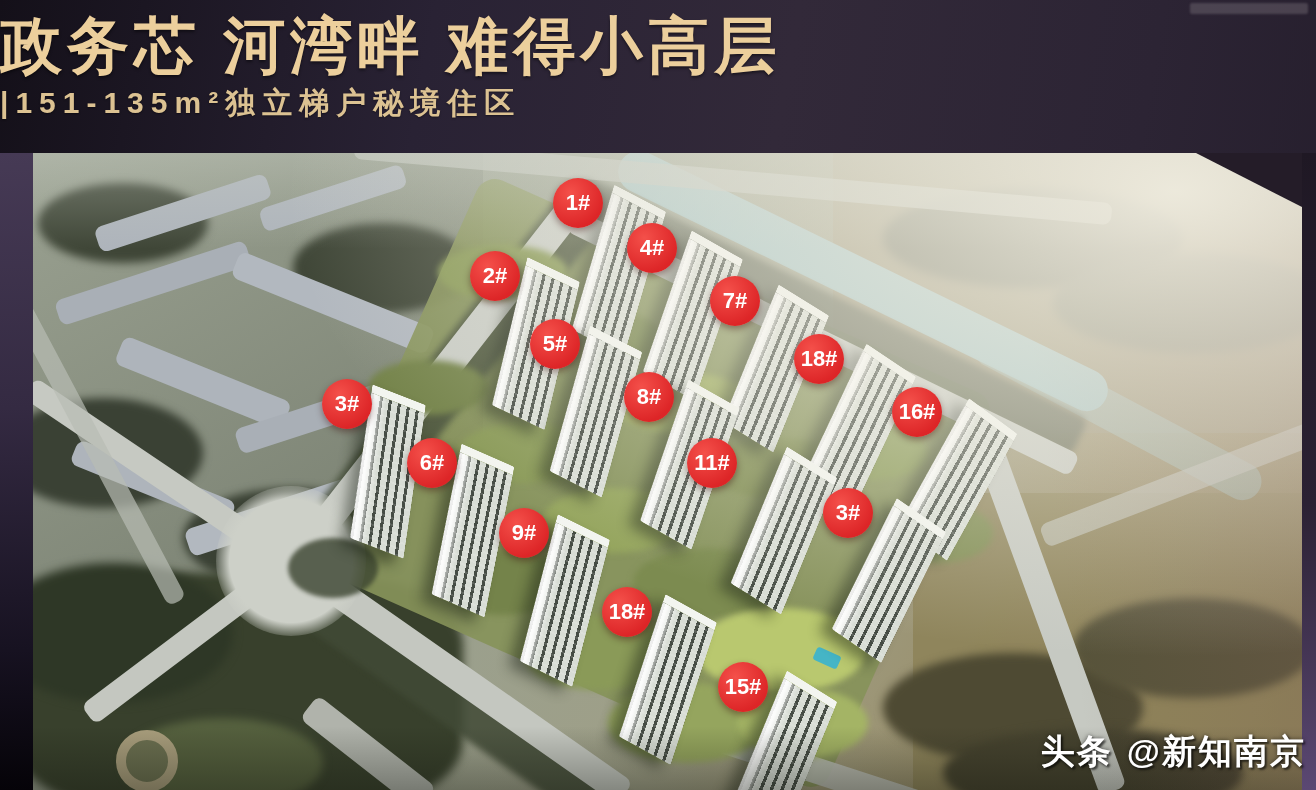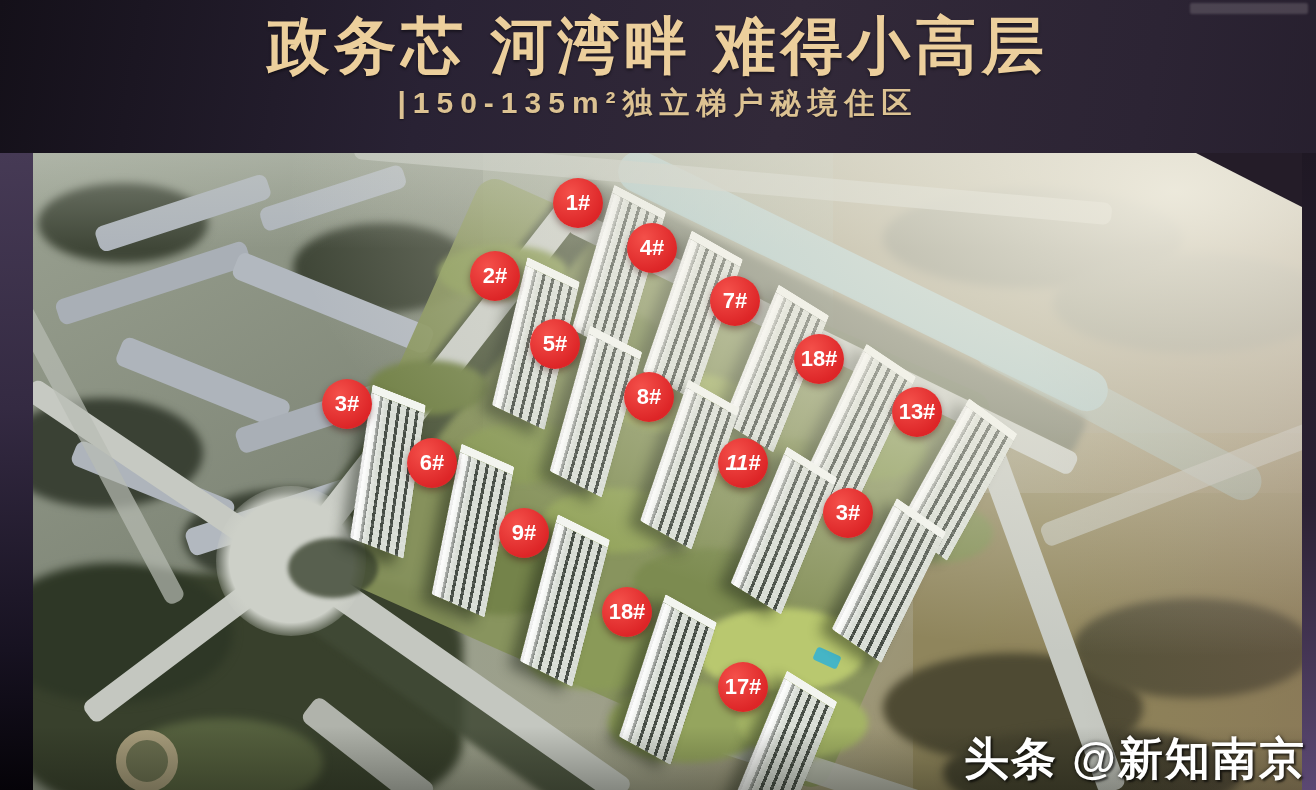--- a/index.html
+++ b/index.html
@@ -1,20 +1,20 @@
 <!DOCTYPE html>
 <html><head>
 <meta charset="utf-8">
 <style>
   html,body{margin:0;padding:0;background:#100d16;}
   #stage{position:relative;width:1316px;height:790px;overflow:hidden;
          font-family:"Liberation Sans","DejaVu Sans",sans-serif;
          background:linear-gradient(100deg,#141019 0%,#292234 30%,#322939 55%,#2c2434 80%,#241d2b 100%);}
   
-  #header{position:absolute;left:0;top:0;width:100%;height:153px;z-index:5;text-align:center;}
+  #header{position:absolute;left:0;top:0;width:100%;height:153px;z-index:5;}
   .title{margin:0;padding-top:10px;font-size:62px;line-height:1.15;font-weight:900;
          color:#eccf9c;letter-spacing:5px;text-shadow:0 2px 3px rgba(0,0,0,.45);}
   .subtitle{margin:0;padding-top:2px;font-size:30px;font-weight:600;color:#dcc292;
             letter-spacing:7px;text-shadow:0 1px 2px rgba(0,0,0,.4);}
   .corner-smudge{position:absolute;right:8px;top:3px;width:118px;height:11px;
                  background:rgba(195,185,190,.22);filter:blur(1px);border-radius:2px;}
   
   .frame-left{position:absolute;left:0;top:153px;width:33px;height:637px;z-index:4;
               background:linear-gradient(180deg,#463a55 0%,#342a42 40%,#171221 78%,#050308 100%);}
   .frame-right{position:absolute;left:1302px;top:153px;width:14px;height:637px;z-index:4;
@@ -41,34 +41,34 @@
          box-shadow:0 3px 7px rgba(50,0,0,.4);}
   #haze{position:absolute;left:0;top:0;width:100%;height:100%;z-index:7;pointer-events:none;
         background:
           radial-gradient(ellipse at 90% 6%,rgba(240,237,224,.95),rgba(240,237,224,.5) 28%,rgba(240,237,224,0) 55%),
           linear-gradient(180deg,rgba(205,210,200,.4),rgba(205,210,200,0) 15%),
           linear-gradient(262deg,rgba(130,96,88,.3),rgba(130,96,88,0) 22%),
           linear-gradient(0deg,rgba(15,18,10,.35),rgba(15,18,10,0) 10%);}
   #markers{position:absolute;left:0;top:0;width:100%;height:100%;z-index:9;}
   #towers{position:absolute;left:0;top:0;width:100%;height:100%;z-index:6;}
   
-  #watermark{position:absolute;right:10px;top:729px;z-index:8;color:#fff;font-size:45px;
+  #watermark{position:absolute;right:10px;top:729px;z-index:8;color:#fff;font-size:34px;
              letter-spacing:2px;white-space:nowrap;
              text-shadow:0 0 4px rgba(0,0,0,.55),2px 2px 2px rgba(0,0,0,.55);}
   #watermark .brand{font-weight:900;margin-right:14px;}
   #watermark .account{font-weight:700;}
 </style>
 </head>
 <body>
 
 <div id="stage">
 
   <div id="header">
     <h1 class="title">政务芯 河湾畔 难得小高层</h1>
-    <p class="subtitle">|150-135m²独立梯户秘境住区</p>
+    <p class="subtitle">|151-135m²独立梯户秘境住区</p>
     <div class="corner-smudge"></div>
   </div>
 
   <div id="photo">
 
     <div class="sc" style="left:0;top:0;width:450px;height:440px;background:linear-gradient(150deg,#9aa191,#767d6e);"></div>
     <div class="sc blob" style="left:5px;top:30px;width:170px;height:80px;background:#3f4637;filter:blur(4px);"></div>
     <div class="sc blob" style="left:260px;top:70px;width:180px;height:90px;background:#3f4637;filter:blur(4px);"></div>
     <div class="sc blob" style="left:-30px;top:245px;width:200px;height:110px;background:#3a4134;filter:blur(4px);"></div>
     <div class="sc blob" style="left:150px;top:335px;width:220px;height:100px;background:#3a4134;filter:blur(4px);"></div>
@@ -159,25 +159,25 @@
         <div class="badge" style="left: 520px; top: 25px;">1#</div>
         <div class="badge" style="left: 437px; top: 98px;">2#</div>
         <div class="badge" style="left: 289px; top: 226px;">3#</div>
         <div class="badge" style="left: 594px; top: 70px;">4#</div>
         <div class="badge" style="left: 497px; top: 166px;">5#</div>
         <div class="badge" style="left: 374px; top: 285px;">6#</div>
         <div class="badge" style="left: 677px; top: 123px;">7#</div>
         <div class="badge" style="left: 591px; top: 219px;">8#</div>
         <div class="badge" style="left: 466px; top: 355px;">9#</div>
         <div class="badge" style="left: 761px; top: 181px;">18#</div>
-        <div class="badge" style="left: 685px; top: 285px; font-style: italic;">11#</div>
+        <div class="badge" style="left: 654px; top: 285px;">11#</div>
         <div class="badge" style="left: 569px; top: 434px;">18#</div>
-        <div class="badge" style="left: 859px; top: 234px;">13#</div>
+        <div class="badge" style="left: 859px; top: 234px;">16#</div>
         <div class="badge" style="left: 790px; top: 335px;">3#</div>
-        <div class="badge" style="left: 685px; top: 509px;">17#</div>
+        <div class="badge" style="left: 685px; top: 509px;">15#</div>
       </div>
   </div>
 
   <div class="frame-left"></div>
   <div class="frame-right"></div>
   <div class="frame-corner"></div>
 
   <div id="watermark">
     <span class="brand">头条</span><span class="account">@新知南京</span>
   </div>

